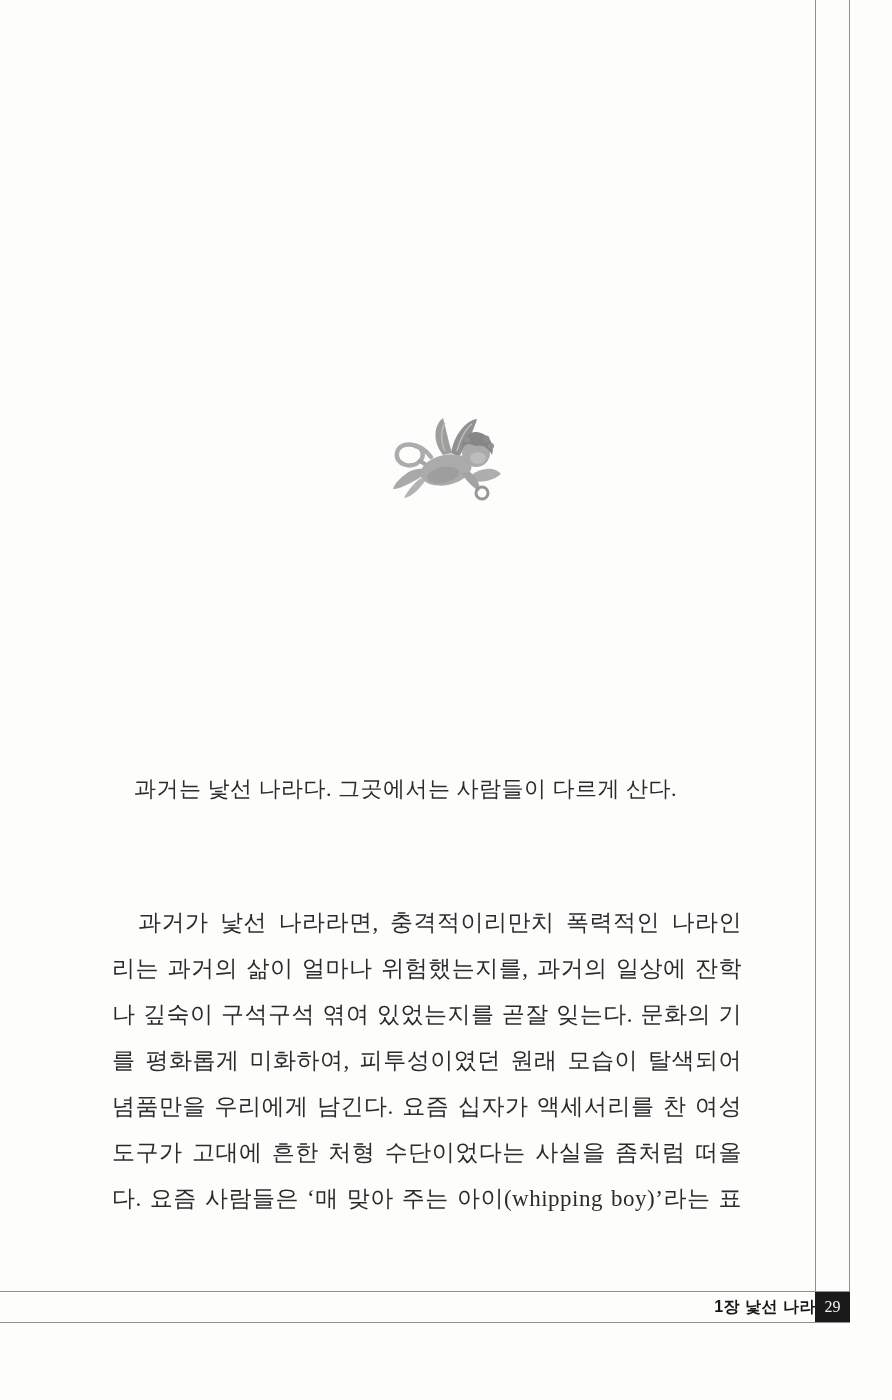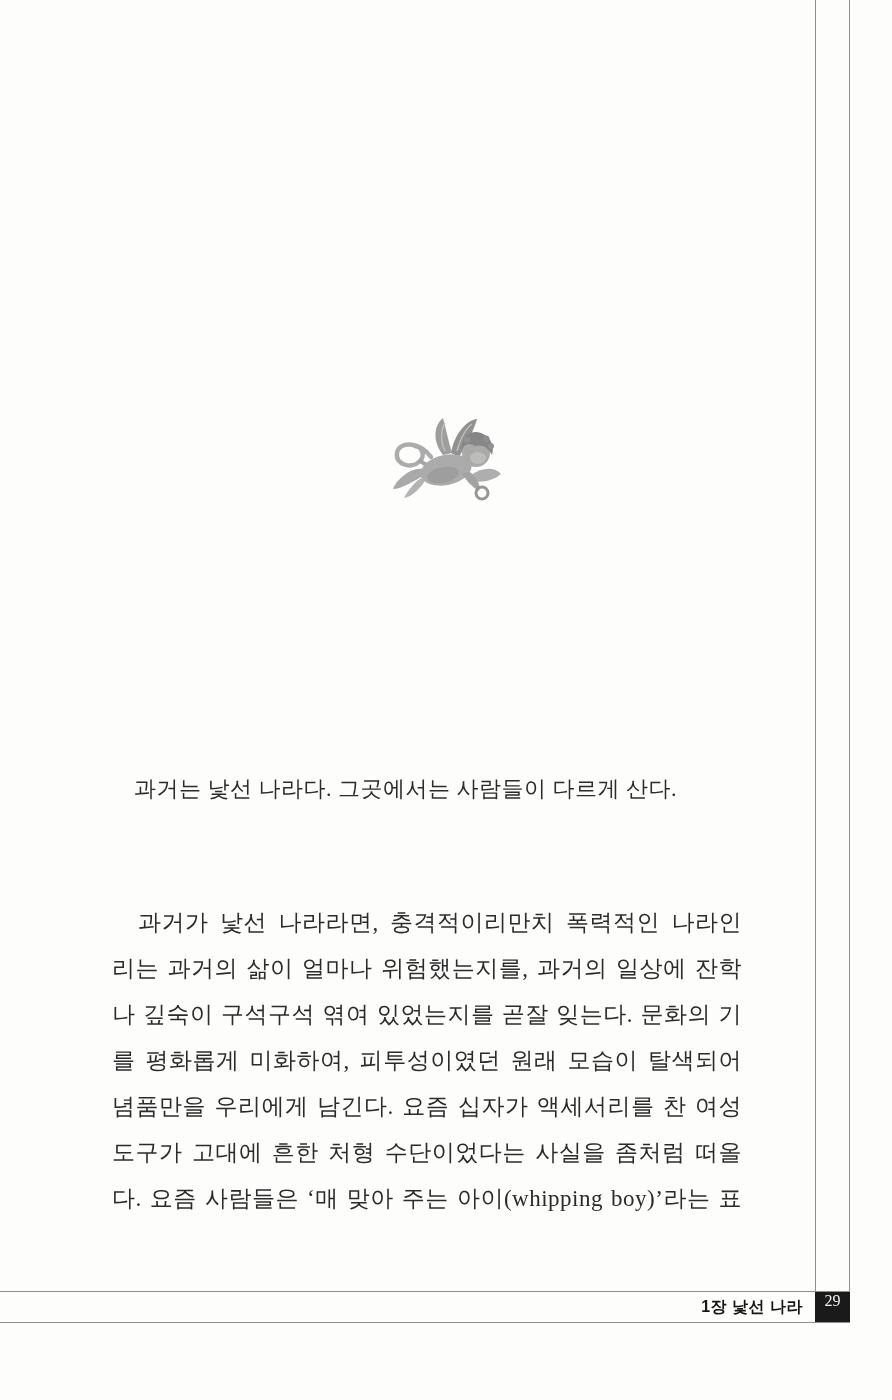--- a/index.html
+++ b/index.html
@@ -39,30 +39,30 @@
   
   .vrule{position:absolute;top:0;width:1px;height:1292px;background:#8f8f8f;}
   .vrule.inner{left:815px;}
   .vrule.outer{left:849px;}
   .hrule{position:absolute;left:0;width:850px;height:1px;background:#8f8f8f;}
   .hrule.top{top:1291px;}
   .hrule.bottom{top:1322px;}
 
   
   .chapter-label{
-    position:absolute;left:0;top:1297px;width:803px;
+    position:absolute;left:13px;top:1297px;width:803px;
     text-align:right;
     font-family:"Liberation Sans","DejaVu Sans",sans-serif;
     font-weight:700;font-size:16px;color:#161616;
     letter-spacing:0.5px;
   }
   .page-num-box{
     position:absolute;left:815px;top:1292px;width:35px;height:30px;
     background:#1a1a1a;
-    display:flex;justify-content:center;
+    display:flex;align-items:center;justify-content:center;
     font-family:"Liberation Serif","DejaVu Serif",serif;
     font-size:16px;color:#f2f2f2;
   }
 </style>
 </head>
 <body>
 
 <div class="page">
 
   <svg class="ornament" viewBox="0 0 135 105" xmlns="http://www.w3.org/2000/svg" aria-hidden="true">

